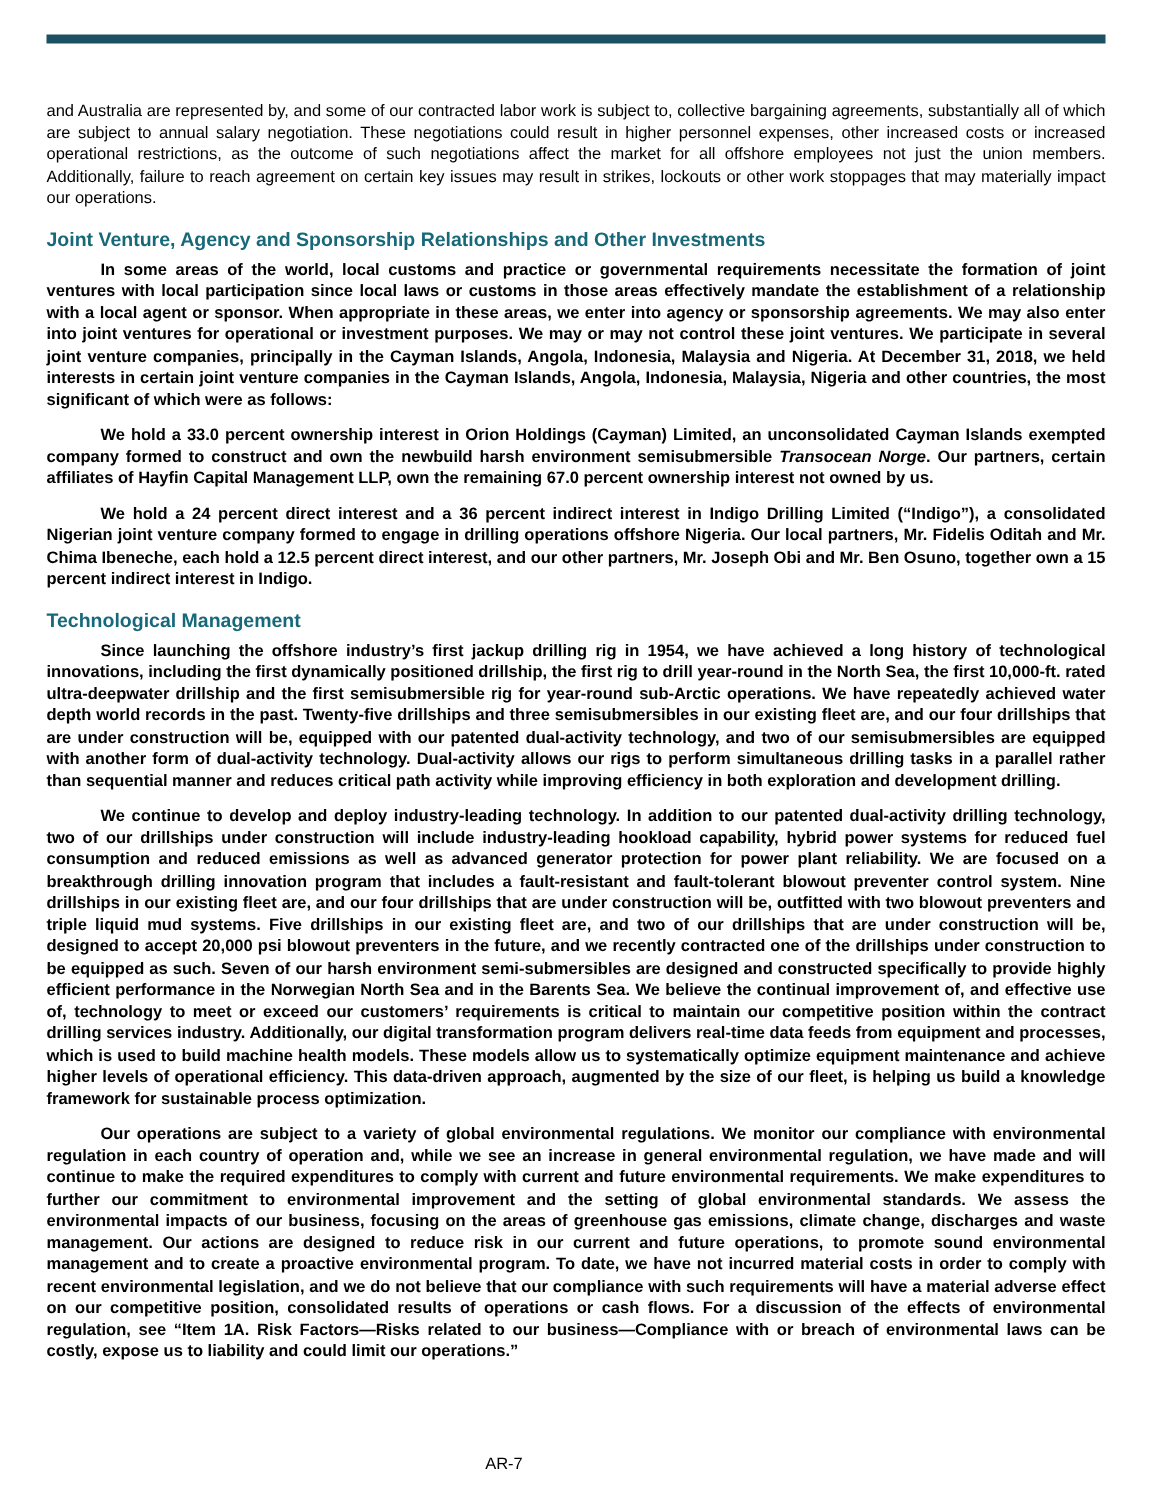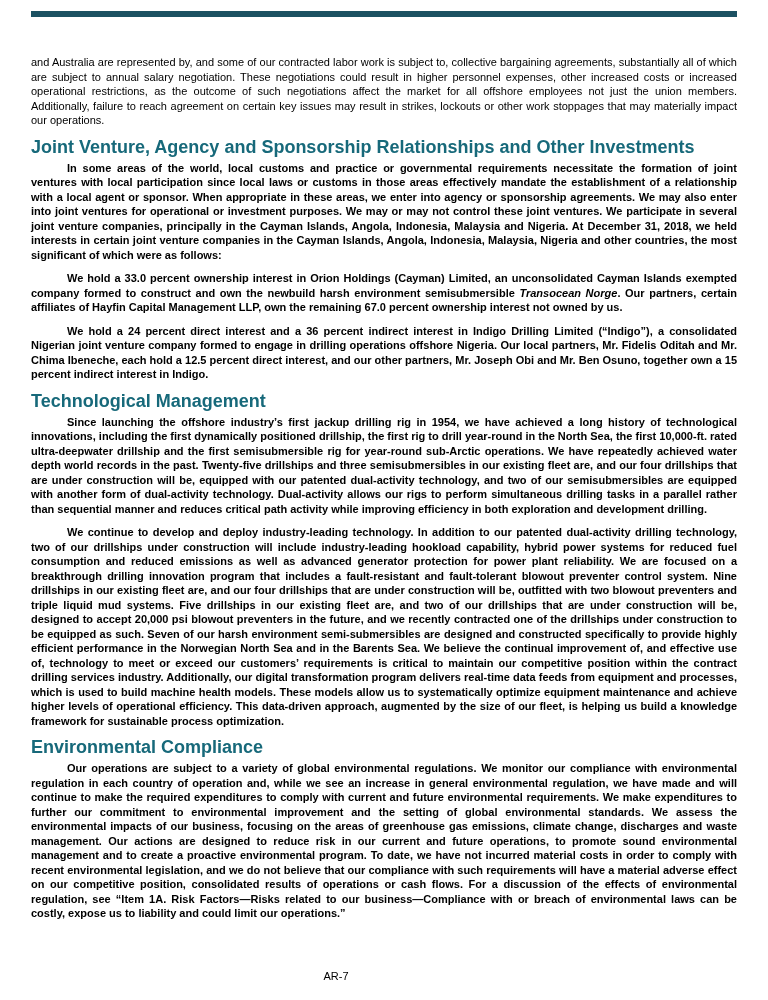--- a/index.html
+++ b/index.html
@@ -9,42 +9,42 @@
   }
   body {
     width: 768px;
     height: 1000px;
     position: relative;
     font-family: "Liberation Sans", "DejaVu Sans", sans-serif;
     color: #000000;
     overflow: hidden;
   }
   .page {
-    padding: 0 31px;
+    padding: 12px 31px;
   }
   .top-bar {
     margin-top: 11px;
     height: 6px;
     background: #1b5162;
   }
   .body-text {
     font-size: 11px;
     line-height: 14.5px;
     text-align: justify;
     margin: 0 0 9px 0;
   }
   .body-text.indent {
     text-indent: 36px;
     font-weight: bold;
   }
   .intro {
     margin-top: 38px;
   }
   .heading {
-    font-size: 18px;
+    font-size: 13px;
     font-weight: bold;
     color: #17697a;
     margin: 12px 0 6px 0;
     line-height: 15px;
   }
   .footer {
     position: absolute;
     bottom: 18px;
     left: 0;
     width: 672px;
@@ -71,19 +71,18 @@
   <p class="body-text indent"><span>We hold a 33.0 percent ownership interest in Orion Holdings (Cayman) Limited, an unconsolidated Cayman Islands exempted company formed to construct and own the newbuild harsh environment semisubmersible </span><span class="italic">Transocean Norge</span><span>.  Our partners, certain affiliates of Hayfin Capital Management LLP, own the remaining 67.0 percent ownership interest not owned by us.</span></p>
 
   <p class="body-text indent">We hold a 24 percent direct interest and a 36 percent indirect interest in Indigo Drilling Limited (“Indigo”), a consolidated Nigerian joint venture company formed to engage in drilling operations offshore Nigeria.  Our local partners, Mr. Fidelis Oditah and Mr. Chima Ibeneche, each hold a 12.5 percent direct interest, and our other partners, Mr. Joseph Obi and Mr. Ben Osuno, together own a 15 percent indirect interest in Indigo.</p>
 
   <h2 class="heading">Technological Management</h2>
 
   <p class="body-text indent">Since launching the offshore industry’s first jackup drilling rig in 1954, we have achieved a long history of technological innovations, including the first dynamically positioned drillship, the first rig to drill year-round in the North Sea, the first 10,000-ft. rated ultra-deepwater drillship and the first semisubmersible rig for year-round sub-Arctic operations.  We have repeatedly achieved water depth world records in the past.  Twenty-five drillships and three semisubmersibles in our existing fleet are, and our four drillships that are under construction will be, equipped with our patented dual-activity technology, and two of our semisubmersibles are equipped with another form of dual-activity technology.  Dual-activity allows our rigs to perform simultaneous drilling tasks in a parallel rather than sequential manner and reduces critical path activity while improving efficiency in both exploration and development drilling.</p>
 
   <p class="body-text indent">We continue to develop and deploy industry-leading technology.  In addition to our patented dual-activity drilling technology, two of our drillships under construction will include industry-leading hookload capability, hybrid power systems for reduced fuel consumption and reduced emissions as well as advanced generator protection for power plant reliability.  We are focused on a breakthrough drilling innovation program that includes a fault-resistant and fault-tolerant blowout preventer control system.  Nine drillships in our existing fleet are, and our four drillships that are under construction will be, outfitted with two blowout preventers and triple liquid mud systems.  Five drillships in our existing fleet are, and two of our drillships that are under construction will be, designed to accept 20,000 psi blowout preventers in the future, and we recently contracted one of the drillships under construction to be equipped as such.  Seven of our harsh environment semi-submersibles are designed and constructed specifically to provide highly efficient performance in the Norwegian North Sea and in the Barents Sea.  We believe the continual improvement of, and effective use of, technology to meet or exceed our customers’ requirements is critical to maintain our competitive position within the contract drilling services industry.  Additionally, our digital transformation program delivers real-time data feeds from equipment and processes, which is used to build machine health models.  These models allow us to systematically optimize equipment maintenance and achieve higher levels of operational efficiency.  This data-driven approach, augmented by the size of our fleet, is helping us build a knowledge framework for sustainable process optimization.</p>
 
-  <h2 class="heading">Environmental Compliance</h2>
 
   <p class="body-text indent">Our operations are subject to a variety of global environmental regulations.  We monitor our compliance with environmental regulation in each country of operation and, while we see an increase in general environmental regulation, we have made and will continue to make the required expenditures to comply with current and future environmental requirements.  We make expenditures to further our commitment to environmental improvement and the setting of global environmental standards.  We assess the environmental impacts of our business, focusing on the areas of greenhouse gas emissions, climate change, discharges and waste management.  Our actions are designed to reduce risk in our current and future operations, to promote sound environmental management and to create a proactive environmental program.  To date, we have not incurred material costs in order to comply with recent environmental legislation, and we do not believe that our compliance with such requirements will have a material adverse effect on our competitive position, consolidated results of operations or cash flows.  For a discussion of the effects of environmental regulation, see “Item 1A. Risk Factors—Risks related to our business—Compliance with or breach of environmental laws can be costly, expose us to liability and could limit our operations.”</p>
 
 </div>
 
 <div class="footer">AR-7</div>
 
 </body></html>

